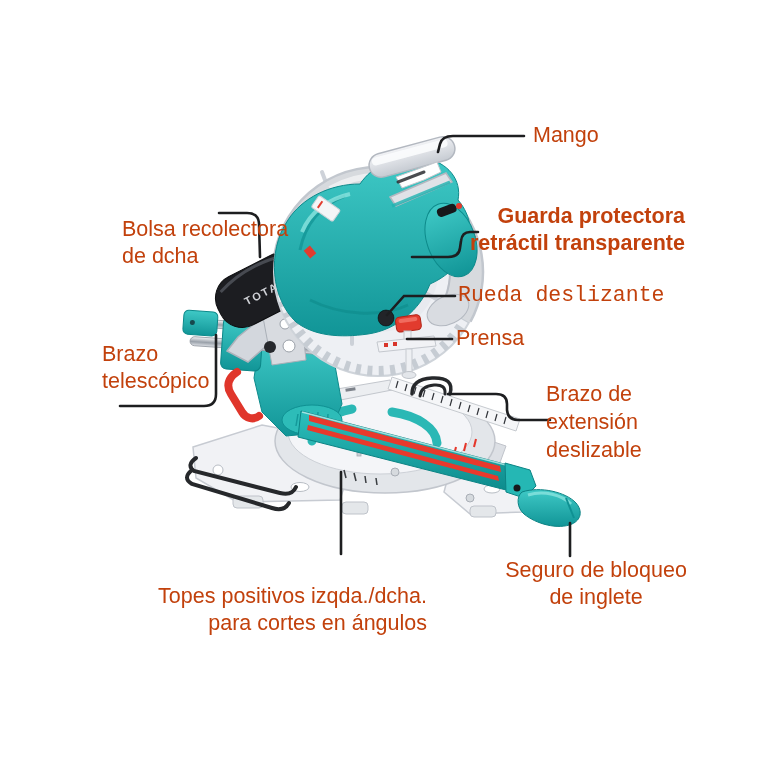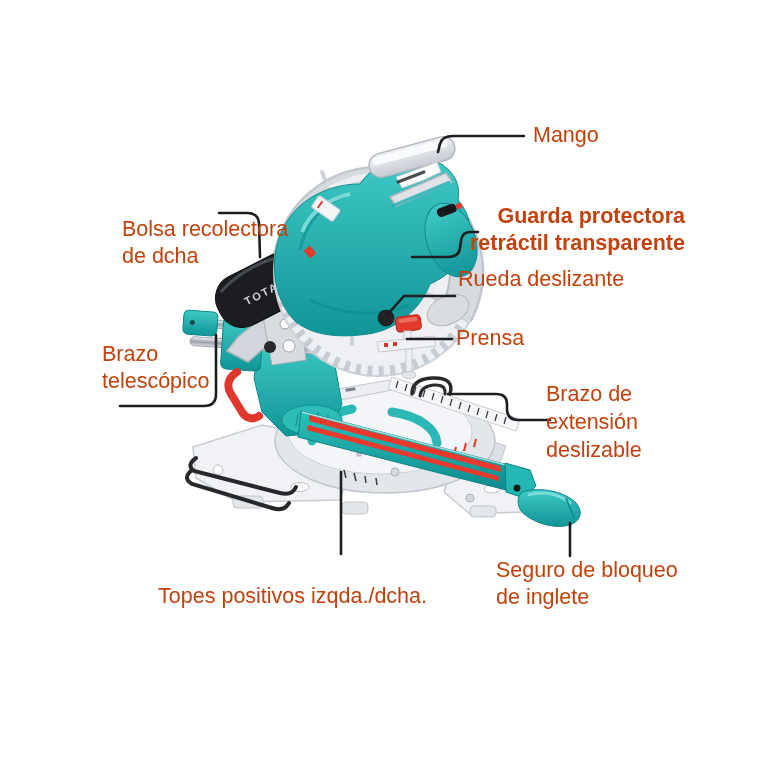--- a/index.html
+++ b/index.html
@@ -5,25 +5,25 @@
   html,body{margin:0;padding:0;background:#fff;}
   .stage{position:relative;width:760px;height:760px;background:#ffffff;overflow:hidden;
          font-family:"Liberation Sans",sans-serif;}
   .machine-svg{position:absolute;left:0;top:0;width:760px;height:760px;}
   .label{position:absolute;font-size:21.5px;line-height:27px;font-weight:500;color:#c2410c;
          white-space:nowrap;}
   .label span{display:block;}
   .lbl-mango{left:533px;top:122px;}
   .lbl-bolsa{left:122px;top:172px;margin-top:44px;}
   .lbl-guarda{left:445px;top:203px;width:240px;text-align:right;font-weight:bold;}
-  .lbl-rueda{left:458px;top:266px;}
+  .lbl-rueda{left:458px;top:282px;font-family:Liberation Mono, monospace;}
   .lbl-prensa{left:456px;top:325px;}
   .lbl-brazo-tel{left:102px;top:341px;}
   .lbl-brazo-ext{left:546px;top:380px;width:140px;text-align:left;line-height:28px;}
-  .lbl-seguro{left:496px;top:557px;width:200px;}
+  .lbl-seguro{left:496px;top:557px;width:200px;text-align:center;}
   .lbl-topes{left:147px;top:583px;width:280px;text-align:right;}
 </style>
 </head>
 <body>
 
 <div class="stage">
 
 <svg class="machine-svg" viewBox="0 0 760 760">
   <defs>
     <linearGradient id="gTeal" x1="0" y1="0" x2="0" y2="1">
@@ -273,15 +273,16 @@
     <span>deslizable</span>
   </div>
 
   <div class="label lbl-seguro">
     <span>Seguro de bloqueo</span>
     <span>de inglete</span>
   </div>
 
   <div class="label lbl-topes">
     <span>Topes positivos izqda./dcha.</span>
+    <span>para cortes en ángulos</span>
   </div>
 
 </div>
 
 </body></html>

